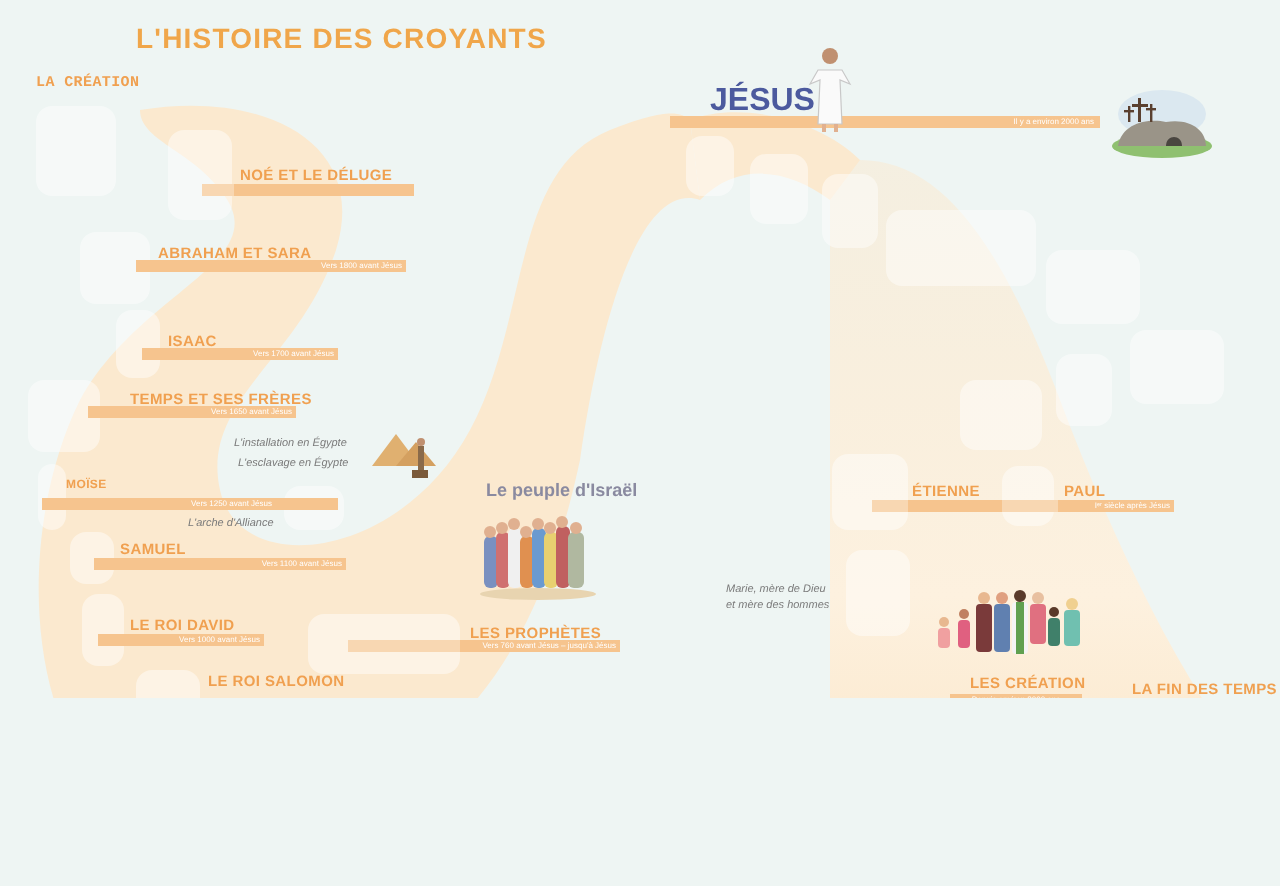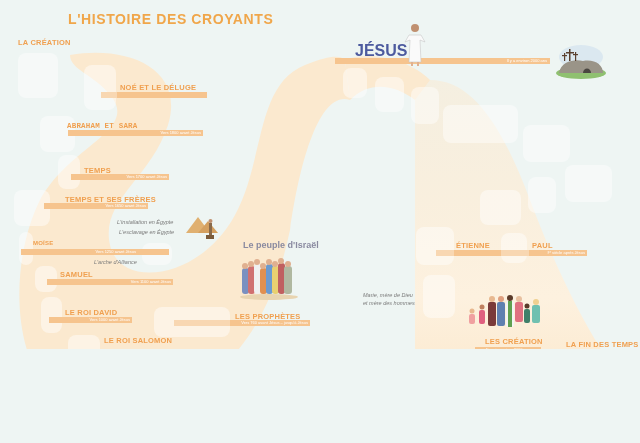--- a/index.html
+++ b/index.html
@@ -57,31 +57,31 @@
   <div class="ghost" style="left:565px;top:165px;width:47px;height:37px;"></div>
   <div class="ghost" style="left:528px;top:177px;width:28px;height:36px;"></div>
   <div class="ghost" style="left:480px;top:190px;width:41px;height:35px;"></div>
   <div class="ghost" style="left:416px;top:227px;width:38px;height:38px;"></div>
   <div class="ghost" style="left:501px;top:233px;width:26px;height:30px;"></div>
   <div class="ghost" style="left:423px;top:275px;width:32px;height:43px;"></div>
   <div class="ghost" style="left:561px;top:351px;width:74px;height:68px;"></div>
 
   <div class="title">L'HISTOIRE DES CROYANTS</div>
 
-  <div class="lbl" style="left:18px;top:38px;">LA CRÉATION</div>
+  <div class="lbl" style="left:18px;top:38px;font-family:Liberation Mono, monospace;">LA CRÉATION</div>
 
   <div class="lbl" style="left:120px;top:83px;">NOÉ ET LE DÉLUGE</div>
   <div class="bar light" style="left:101px;top:92px;width:16px;"></div>
   <div class="bar" style="left:117px;top:92px;width:90px;"></div>
 
-  <div class="lbl" style="left:67px;top:122px;font-family:Liberation Mono, monospace;">ABRAHAM ET SARA</div>
+  <div class="lbl" style="left:79px;top:122px;">ABRAHAM ET SARA</div>
   <div class="bar" style="left:68px;top:130px;width:135px;"></div>
   <div class="date" style="left:68px;top:130px;width:133px;">Vers 1800 avant Jésus</div>
 
-  <div class="lbl" style="left:84px;top:166px;">TEMPS</div>
+  <div class="lbl" style="left:84px;top:166px;">ISAAC</div>
   <div class="bar" style="left:71px;top:174px;width:98px;"></div>
   <div class="date" style="left:71px;top:174px;width:96px;">Vers 1700 avant Jésus</div>
 
   <div class="lbl" style="left:65px;top:195px;">TEMPS ET SES FRÈRES</div>
   <div class="bar" style="left:44px;top:203px;width:104px;"></div>
   <div class="date" style="left:44px;top:203px;width:102px;">Vers 1650 avant Jésus</div>
 
   <div class="note" style="left:117px;top:219px;">L'installation en Égypte</div>
   <div class="note" style="left:119px;top:229px;">L'esclavage en Égypte</div>
   <svg class="illus" style="left:184px;top:213px;" width="40" height="30" viewBox="0 0 40 30">

